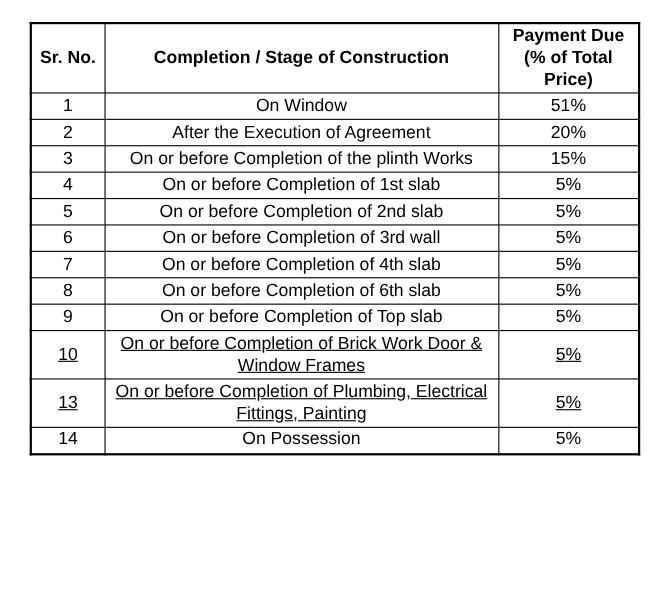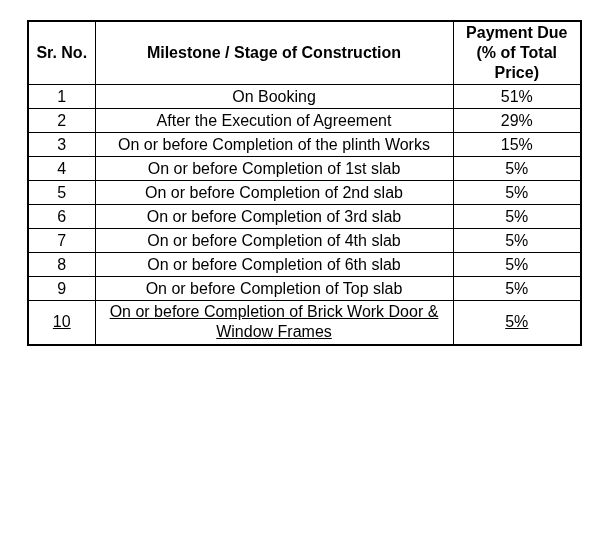--- a/index.html
+++ b/index.html
@@ -52,53 +52,53 @@
 <div class="table-wrap">
   <table class="schedule">
     <colgroup>
       <col class="col-sr">
       <col class="col-mile">
       <col class="col-payment">
     </colgroup>
     <thead>
       <tr>
         <th>Sr. No.</th>
-        <th>Milestone / Stage of Construction</th>
+        <th>Completion / Stage of Construction</th>
         <th>Payment Due (% of Total Price)</th>
       </tr>
     </thead>
     <tbody>
       <tr class="row-single">
         <td>1</td>
-        <td>On Booking</td>
+        <td>On Window</td>
         <td>51%</td>
       </tr>
       <tr class="row-single">
         <td>2</td>
         <td>After the Execution of Agreement</td>
-        <td>29%</td>
+        <td>20%</td>
       </tr>
       <tr class="row-single">
         <td>3</td>
         <td>On or before Completion of the plinth Works</td>
         <td>15%</td>
       </tr>
       <tr class="row-single">
         <td>4</td>
         <td>On or before Completion of 1st slab</td>
         <td>5%</td>
       </tr>
       <tr class="row-single">
         <td>5</td>
         <td>On or before Completion of 2nd slab</td>
         <td>5%</td>
       </tr>
       <tr class="row-single">
         <td>6</td>
-        <td>On or before Completion of 3rd slab</td>
+        <td>On or before Completion of 3rd wall</td>
         <td>5%</td>
       </tr>
       <tr class="row-single">
         <td>7</td>
         <td>On or before Completion of 4th slab</td>
         <td>5%</td>
       </tr>
       <tr class="row-single">
         <td>8</td>
         <td>On or before Completion of 6th slab</td>
@@ -107,15 +107,25 @@
       <tr class="row-single">
         <td>9</td>
         <td>On or before Completion of Top slab</td>
         <td>5%</td>
       </tr>
       <tr class="row-tall">
         <td>10</td>
         <td>On or before Completion of Brick Work Door &amp; Window Frames</td>
         <td>5%</td>
       </tr>
+      <tr class="row-tall">
+        <td>13</td>
+        <td>On or before Completion of Plumbing, Electrical Fittings, Painting</td>
+        <td>5%</td>
+      </tr>
+      <tr class="row-single">
+        <td>14</td>
+        <td>On Possession</td>
+        <td>5%</td>
+      </tr>
     </tbody>
   </table>
 </div>
 
 </body></html>

